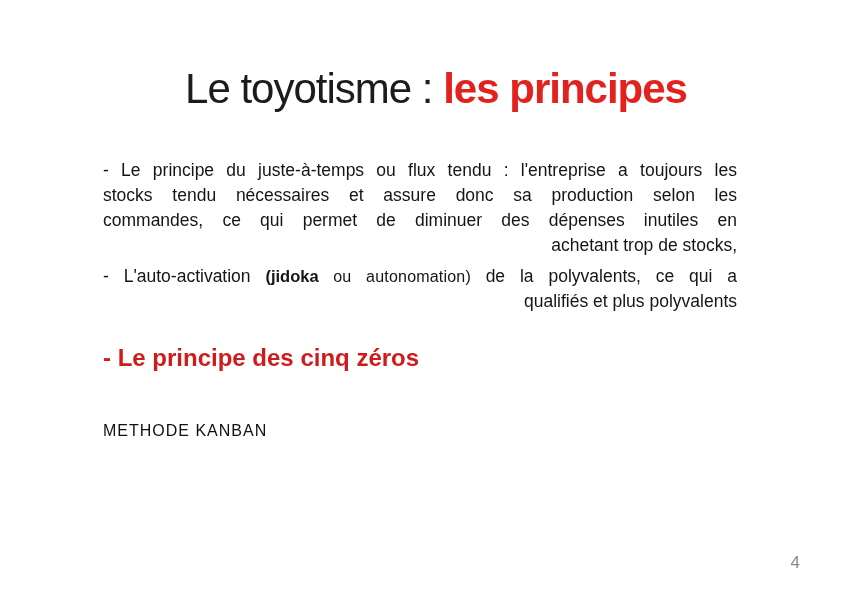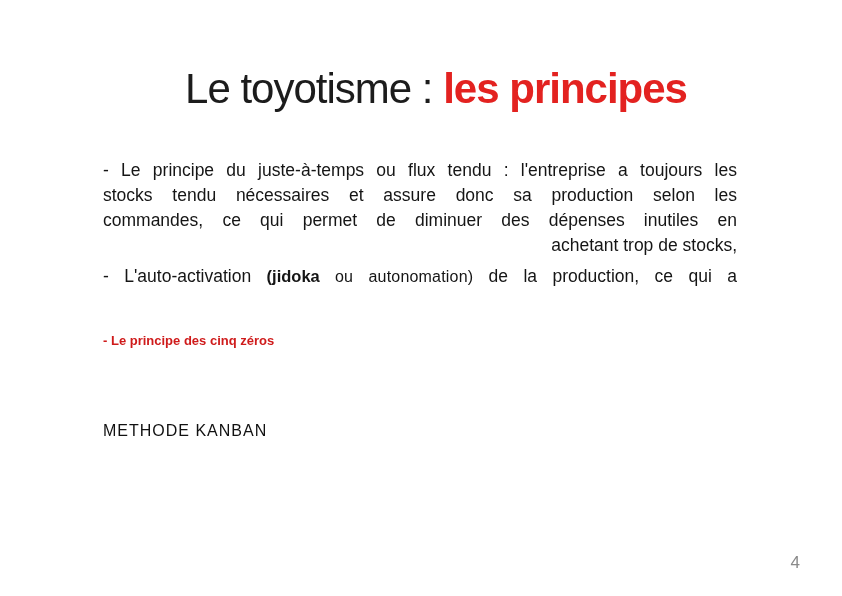--- a/index.html
+++ b/index.html
@@ -48,22 +48,22 @@
     text-align: right;
     white-space: normal;
   }
   .just {
     text-align: justify;
     text-align-last: justify;
   }
   .bold-seg { font-weight: 700; font-size: 16.5px; }
   .alt-seg  { font-size: 16px; letter-spacing: 0.2px; }
   .red-line {
-    top: 328px;
-    font-size: 13px;
+    top: 345px;
+    font-size: 24px;
     line-height: 25px;
     font-weight: 700;
     color: #cf1b1b;
   }
   .method-line {
     top: 418px;
     font-size: 16px;
     line-height: 25px;
     letter-spacing: 1px;
     color: #111111;
@@ -84,21 +84,22 @@
   <h1 class="title"><span>Le toyotisme : </span><span class="accent">les principes</span></h1>
 
   <div class="body-block para1">
     <div class="line just">- Le principe du juste-à-temps ou flux tendu : l'entreprise a toujours les</div>
     <div class="line just">stocks tendu nécessaires et assure donc sa production selon les</div>
     <div class="line just">commandes, ce qui permet de diminuer des dépenses inutiles en</div>
     <div class="line">achetant trop de stocks,</div>
   </div>
 
   <div class="body-block para2">
-    <div class="line just"><span>- L'auto-activation </span><span class="bold-seg">(jidoka</span><span class="alt-seg"> ou autonomation) </span><span> de la production, ce qui a</span></div>
+    <div class="line just"><span>- L'auto-activation </span><span class="bold-seg">(jidoka</span><span class="alt-seg"> ou autonomation) </span><span> de la polyvalents, ce qui a</span></div>
+    <div class="line">qualifiés et plus polyvalents</div>
   </div>
 
   <div class="body-block red-line">- Le principe des cinq zéros</div>
 
   <div class="body-block method-line">METHODE KANBAN</div>
 
   <div class="page-number">4</div>
 
 </div>
 

